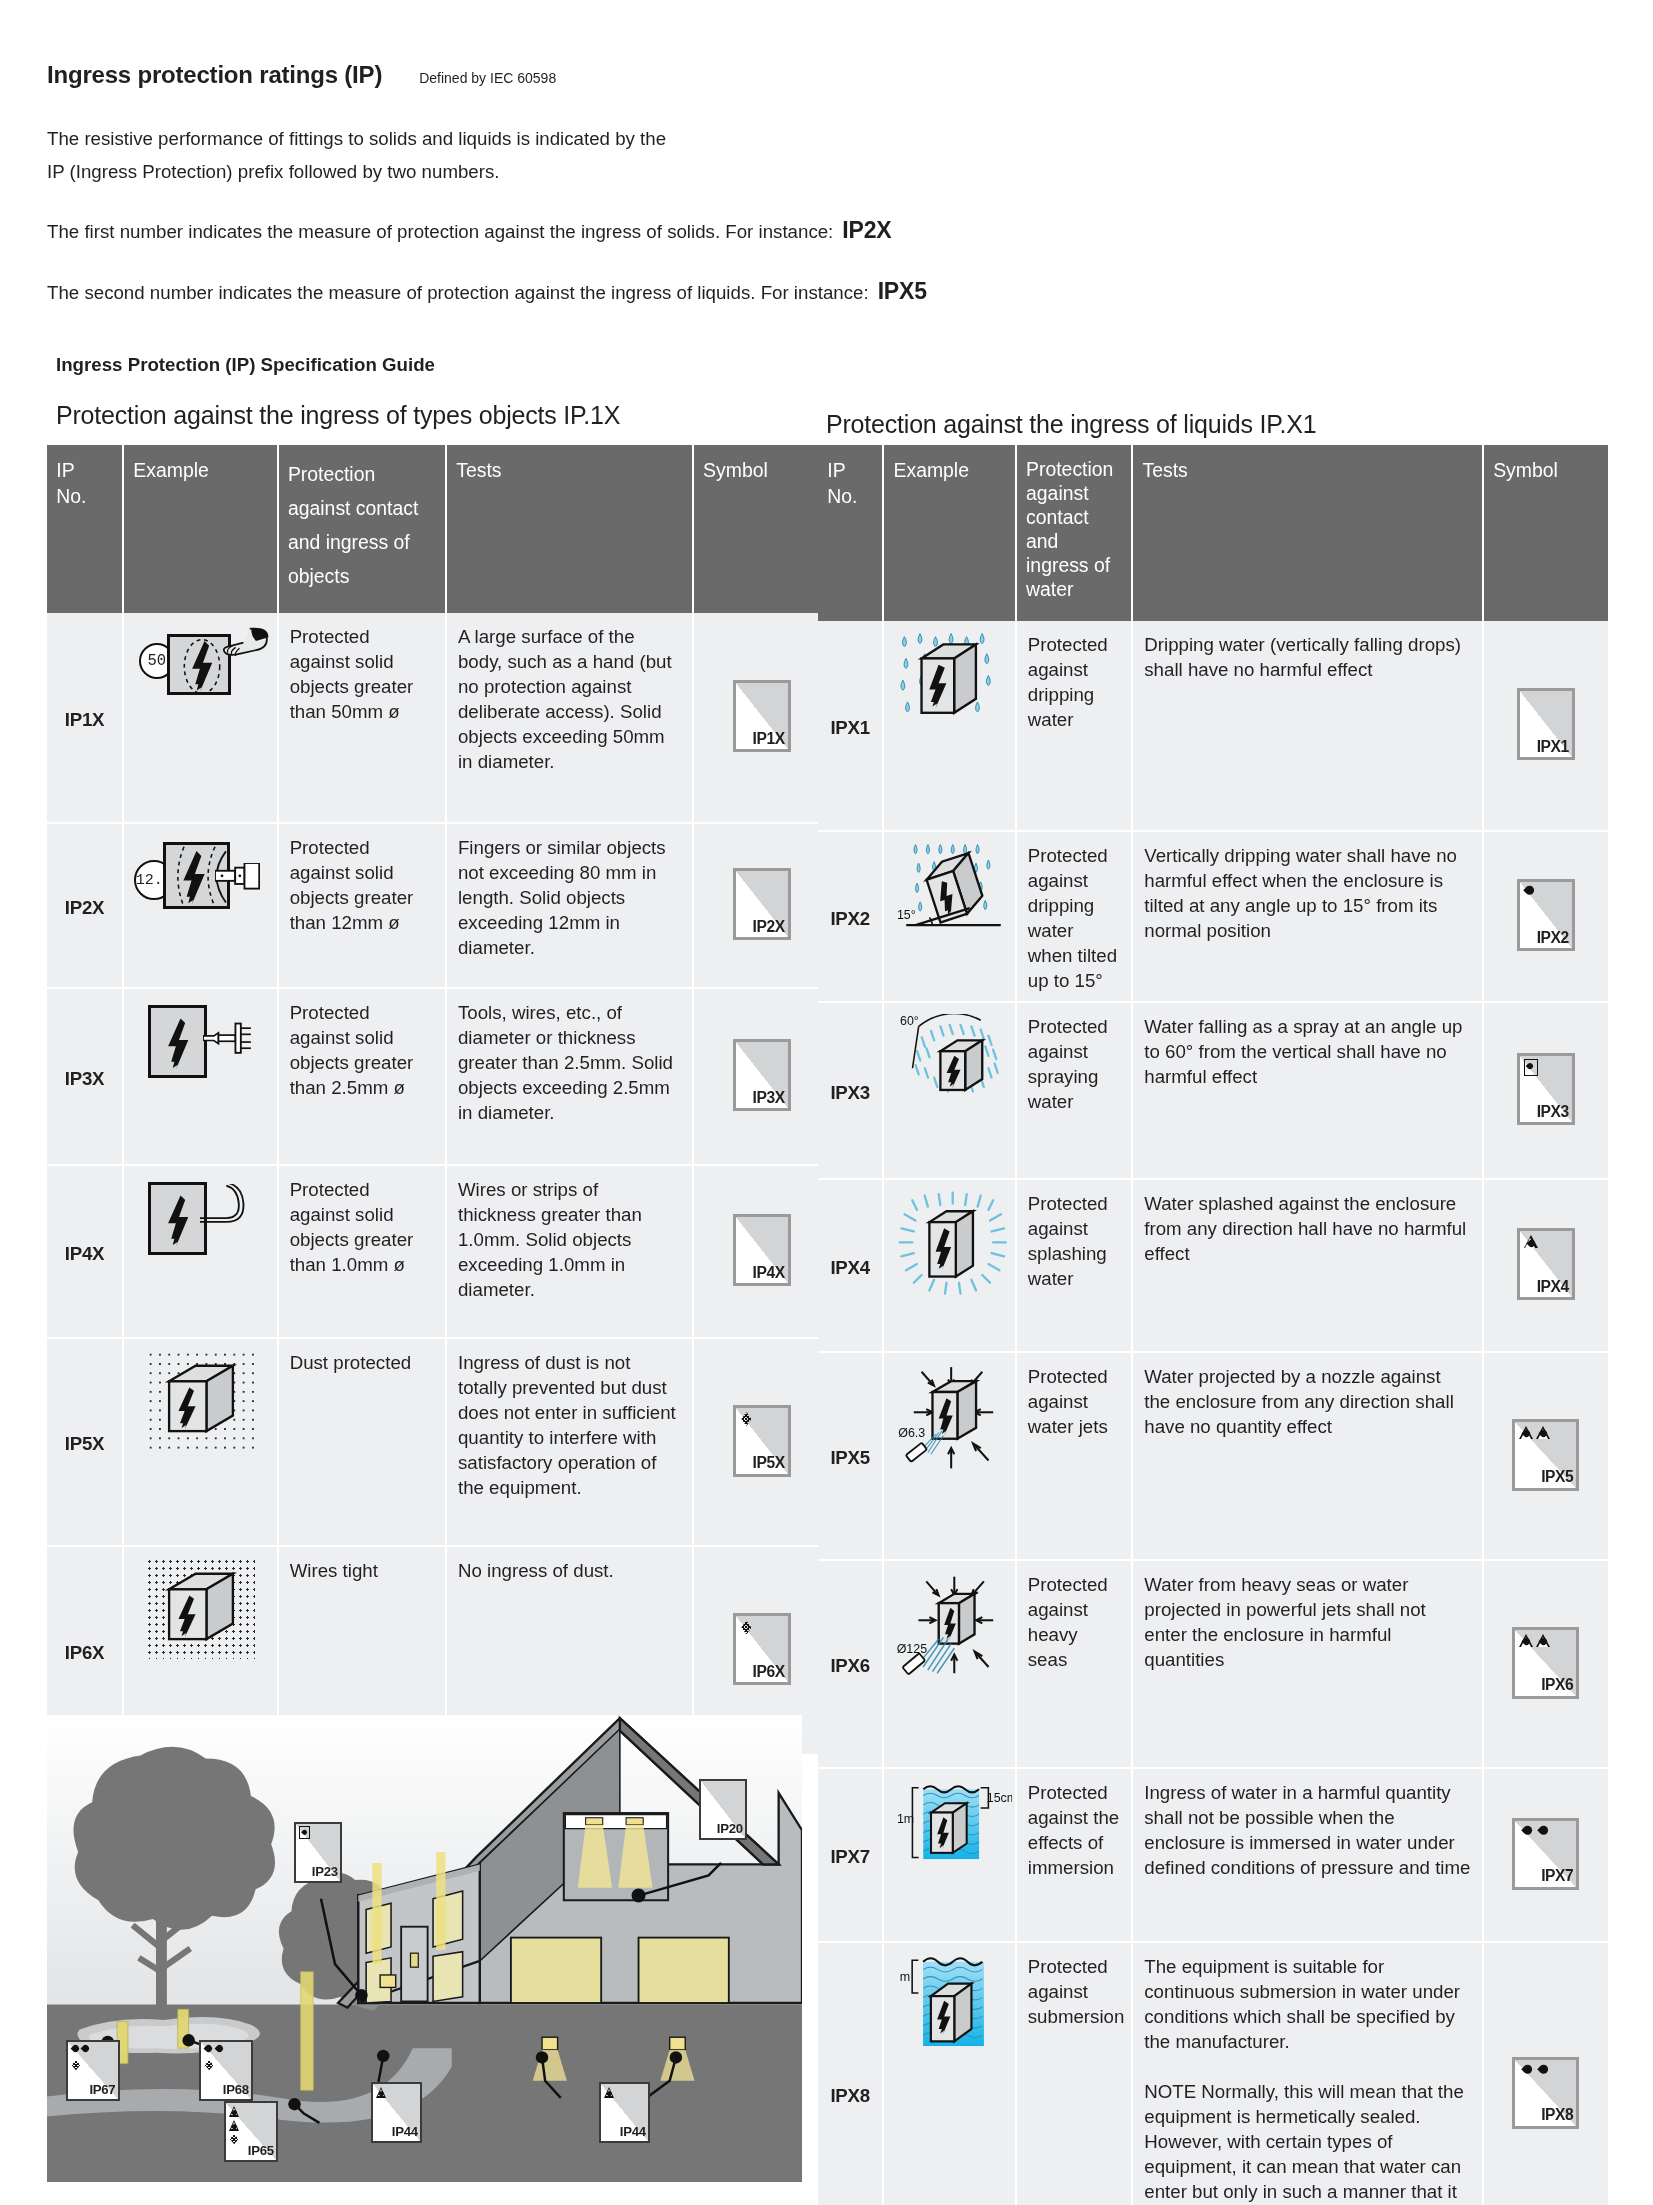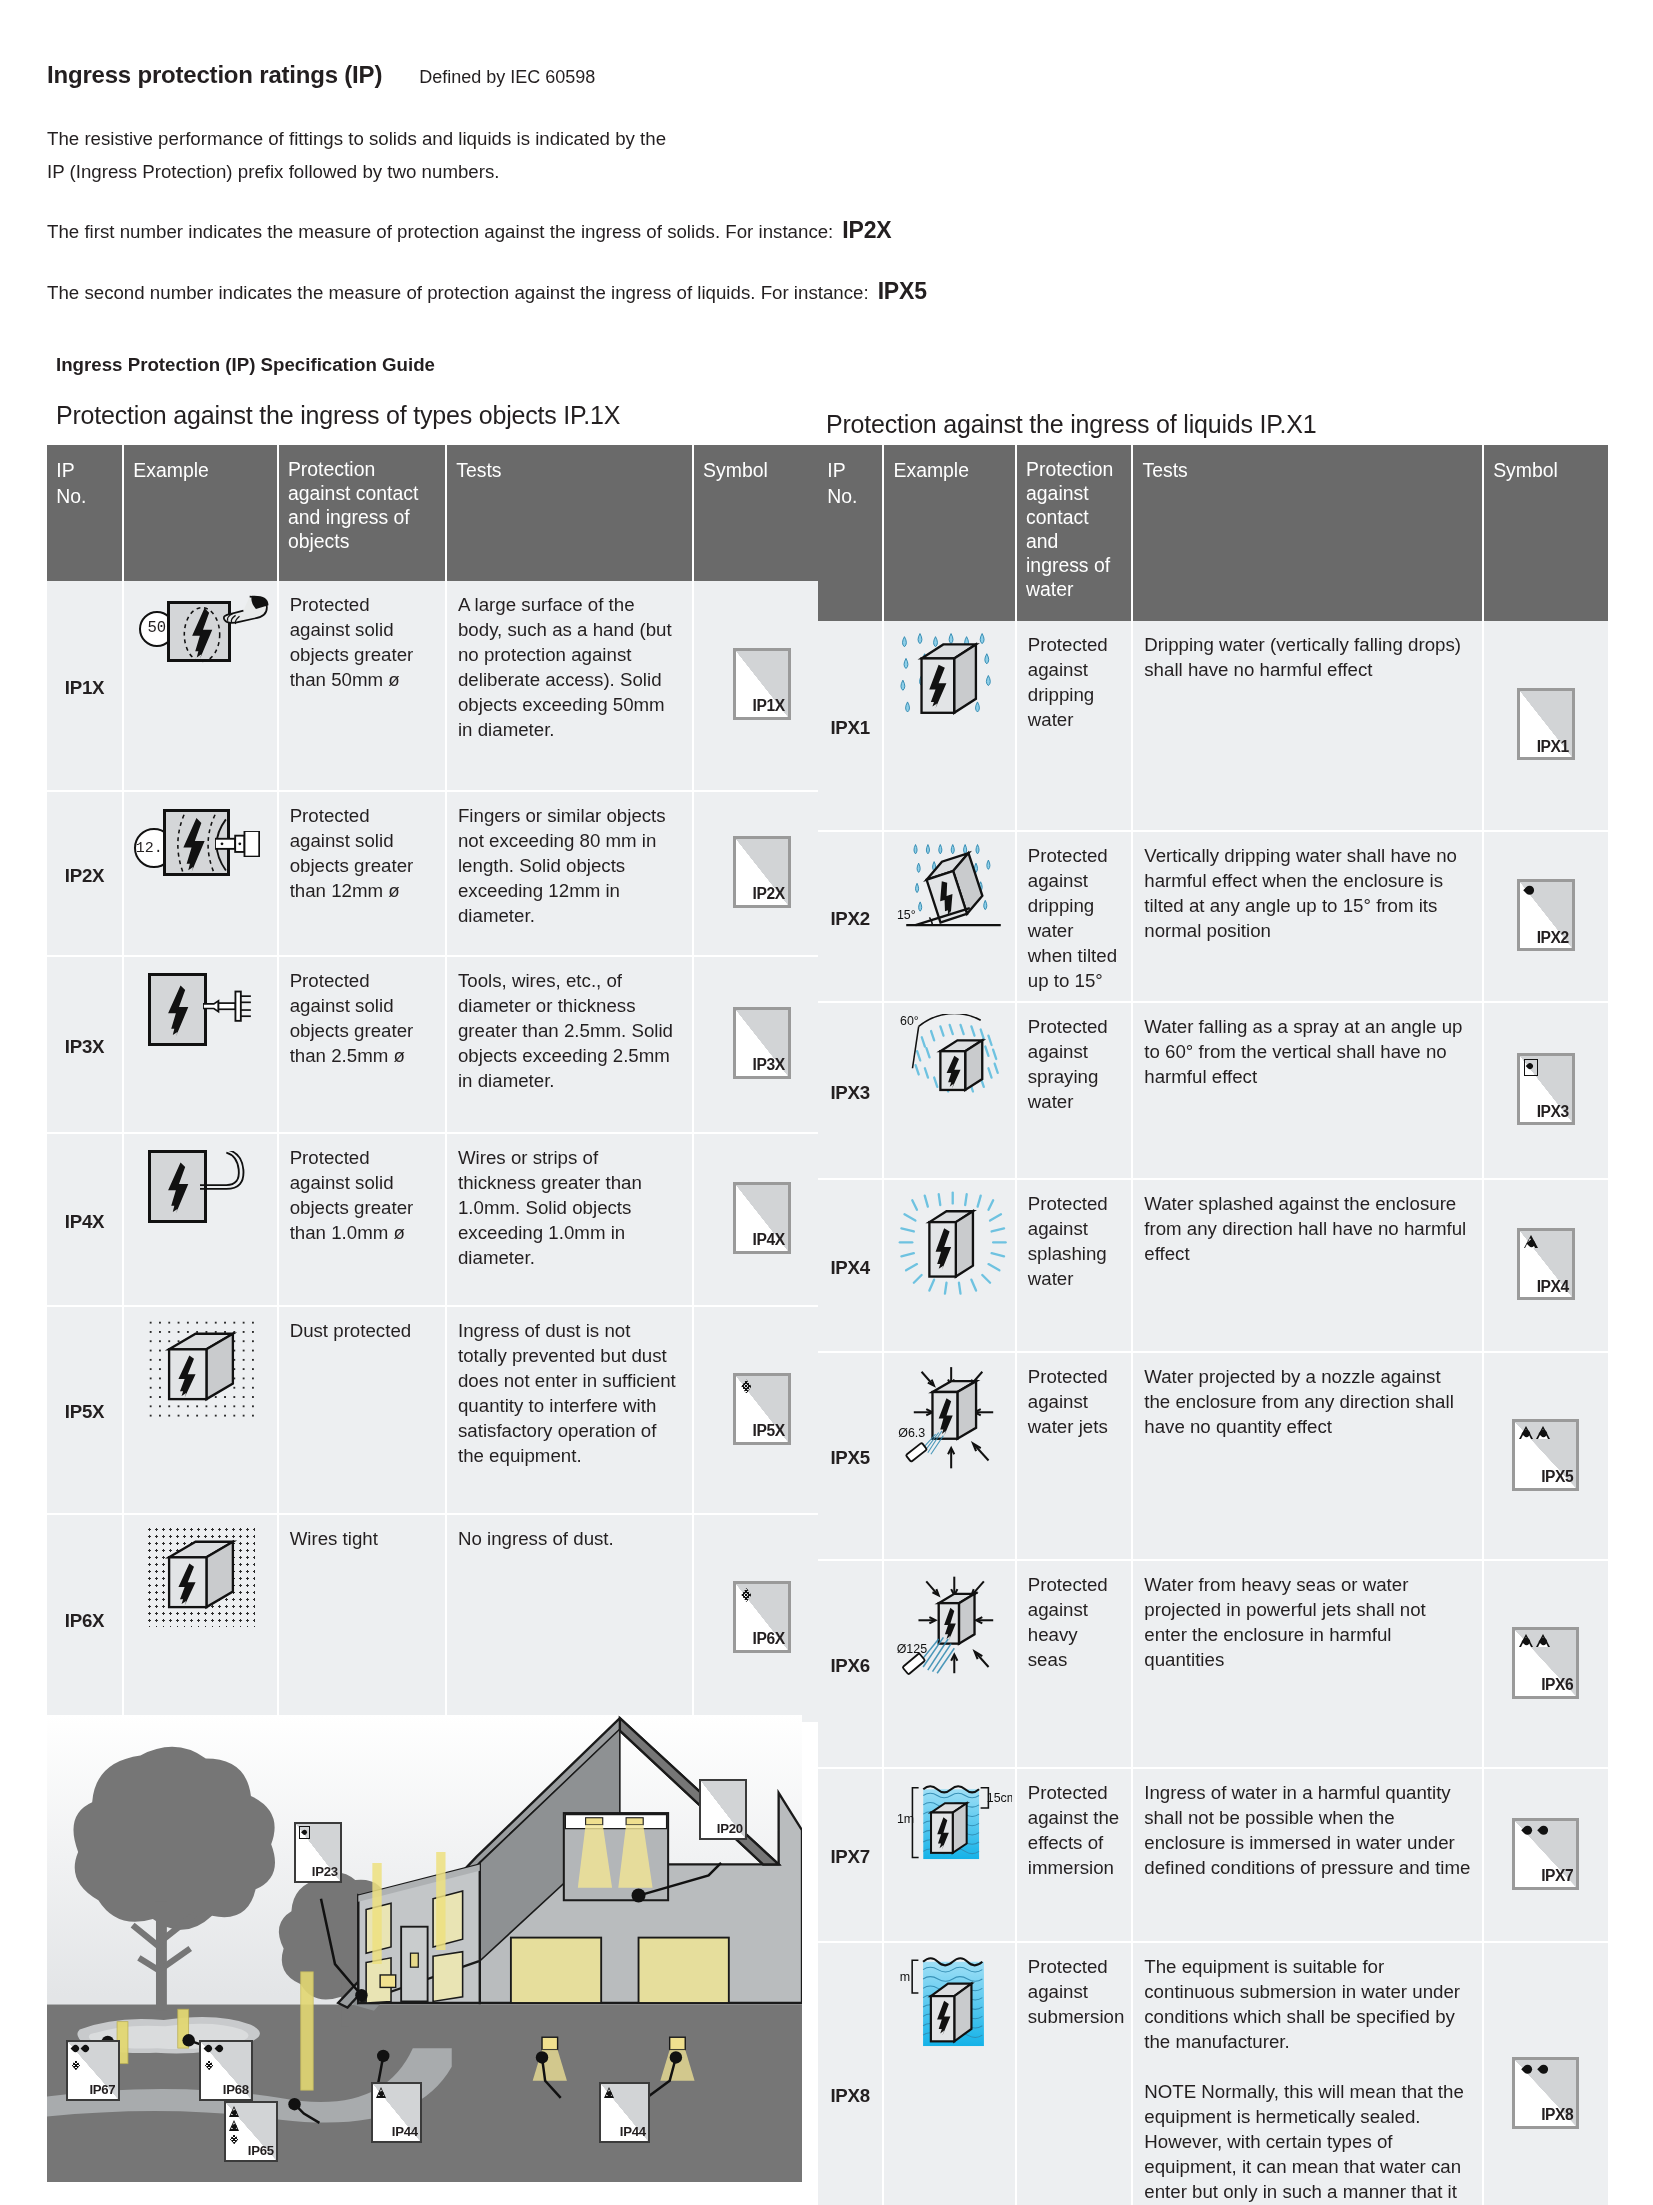--- a/index.html
+++ b/index.html
@@ -10,21 +10,21 @@
     font-family:"Liberation Sans", sans-serif;
     color:#231f20;
     position:relative;
     overflow:hidden;
   }
 
   
   .intro { position:absolute; left:47px; top:61px; width:1089px; }
   .intro-title-row { display:flex; align-items:baseline; gap:37px; }
   .intro-title { font-size:24px; font-weight:bold; letter-spacing:-0.2px;text-align:right; }
-  .intro-sub   { font-size:18px; font-weight:normal; }
+  .intro-sub   { font-size:14px; font-weight:normal; }
   .intro-para  { font-size:18.7px; line-height:33px; margin-top:33px; }
   .intro-para.p2 { margin-top:26.4px; }
   .intro-inline { display:flex; align-items:baseline; gap:9px; }
   .intro-code { font-size:23px; font-weight:bold; letter-spacing:-0.2px; }
 
   
   .spec-guide { position:absolute; left:56px; top:354px; font-size:18.7px; font-weight:bold; }
 
   
   .tbl-heading { position:absolute; font-size:25px; font-weight:normal; letter-spacing:-0.2px; }
@@ -197,21 +197,21 @@
       <col style="width:198px">
       <col style="width:110px">
   </colgroup>
   <thead>
     <tr>
       <th>
           <span style="display:block">IP</span>
           <span style="display:block">No.</span>
         </th>
       <th>Example</th>
-      <th style="line-height:24px">Protection against contact and ingress of objects</th>
+      <th style="line-height:34px">Protection against contact and ingress of objects</th>
       <th>Tests</th>
       <th>Symbol</th>
     </tr>
   </thead>
   <tbody>
 
     <tr style="height:210px">
       <td class="ipno">IP1X</td>
       <td class="example">
         <div class="ex" style="width:117px;height:86px">

